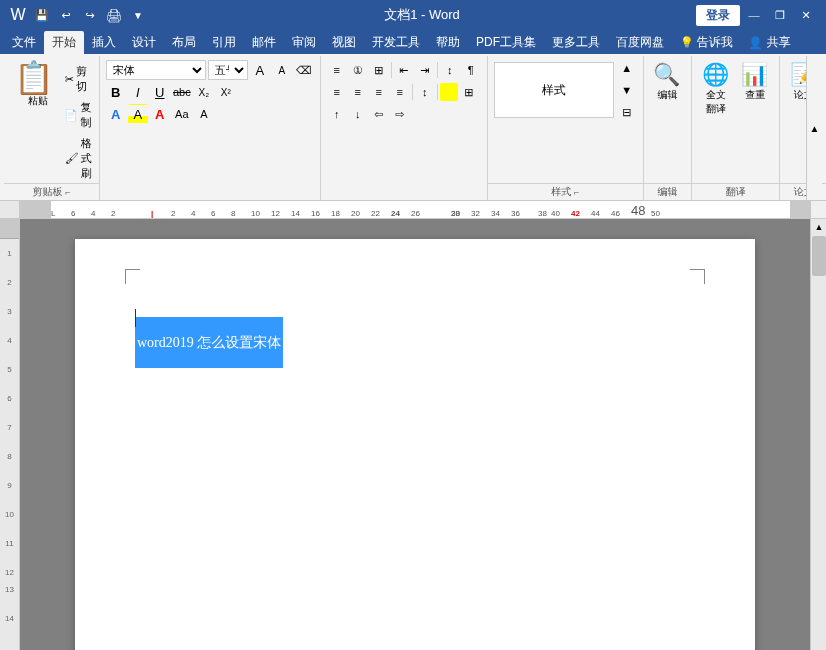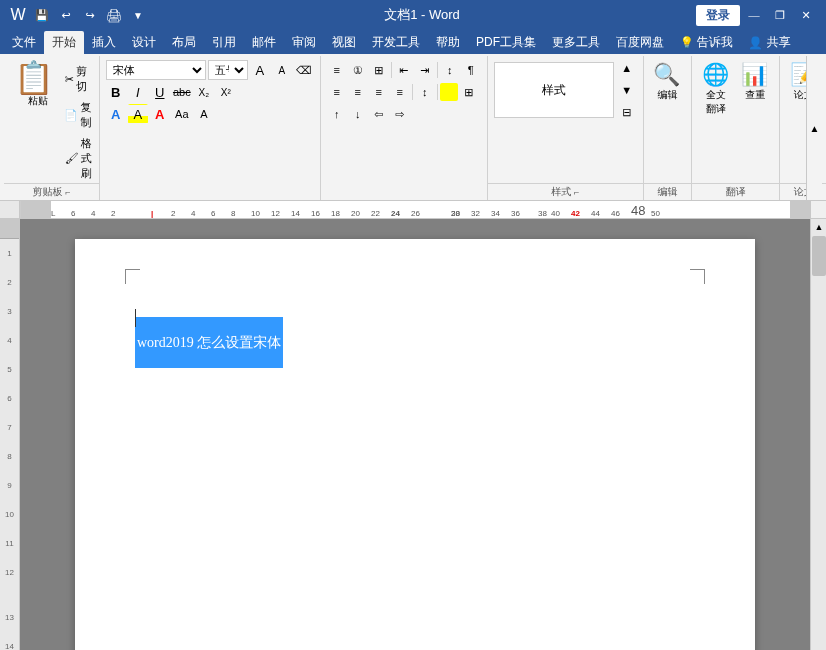--- a/index.html
+++ b/index.html
@@ -293,21 +293,21 @@
       <div style="margin-top:20px;">3</div>
       <div style="margin-top:20px;">4</div>
       <div style="margin-top:20px;">5</div>
       <div style="margin-top:20px;">6</div>
       <div style="margin-top:20px;">7</div>
       <div style="margin-top:20px;">8</div>
       <div style="margin-top:20px;">9</div>
       <div style="margin-top:20px;">10</div>
       <div style="margin-top:20px;">11</div>
       <div style="margin-top:20px;">12</div>
-      <div style="margin-top:36px;">13</div>
+      <div style="margin-top:8px;">13</div>
       <div style="margin-top:20px;">14</div>
     </div>
   </div>
 
   <div id="doc-area">
     <div id="doc-page">
 
       <div style="position:absolute;top:30px;left:50px;width:15px;height:15px;border-left:1px solid #888;border-top:1px solid #888;"></div>
 
       <div style="position:absolute;top:30px;right:50px;width:15px;height:15px;border-right:1px solid #888;border-top:1px solid #888;"></div>

